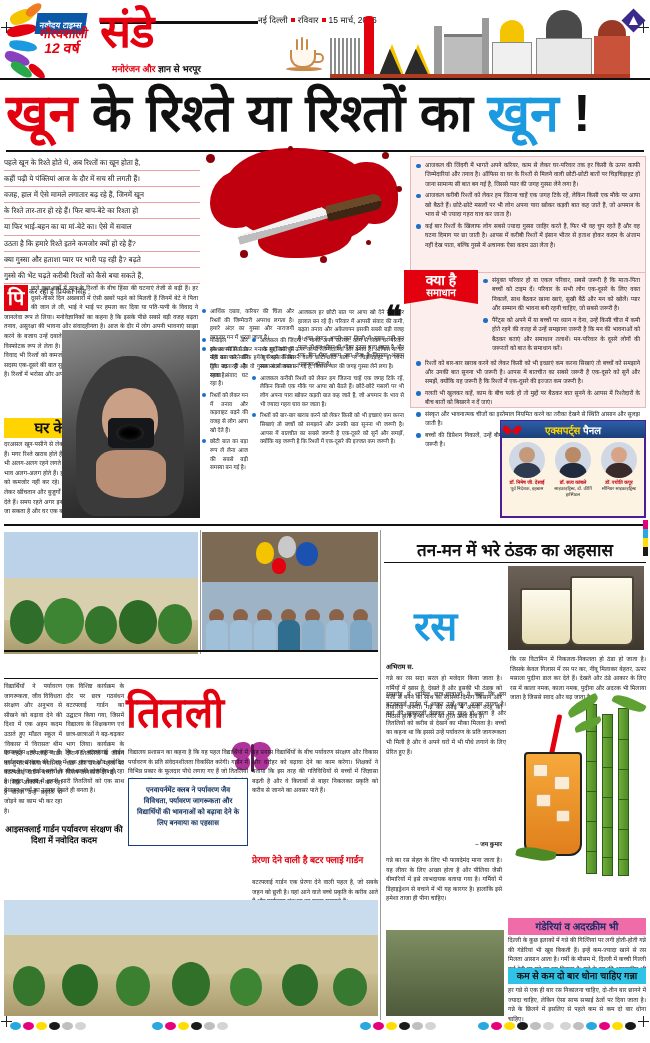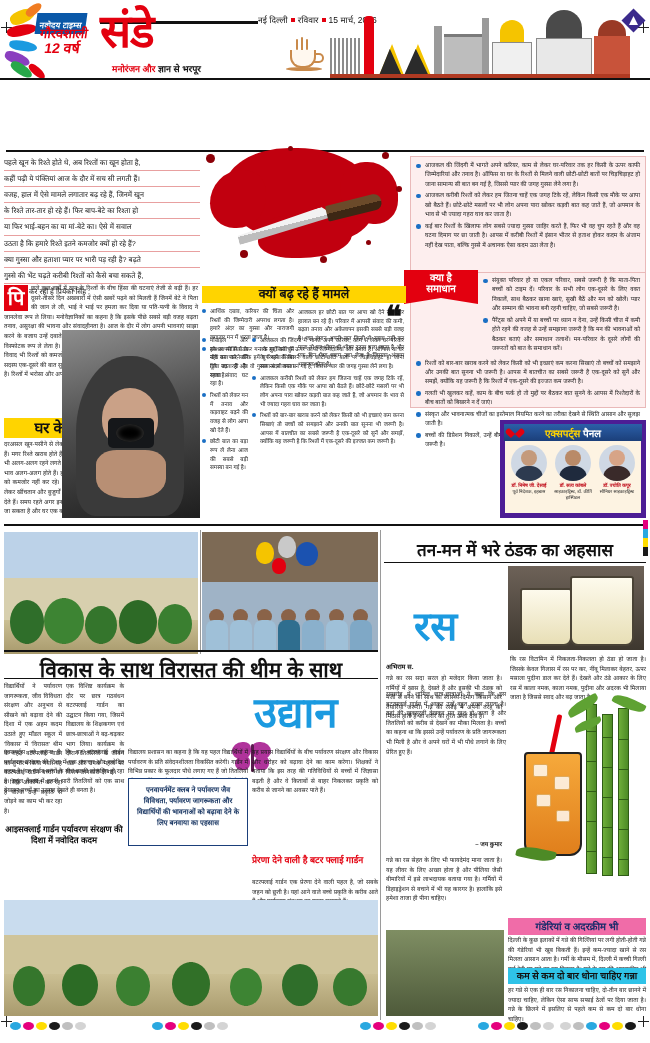--- a/index.html
+++ b/index.html
@@ -88,21 +88,21 @@
   .bullets li{ list-style:none; position:relative; padding-left:9px; margin-bottom:2px;
                font-size:5.9px; line-height:1.6; text-align:justify; color:#1a1a1a; }
   .bullets li:before{ content:""; position:absolute; left:0; top:2.5px; width:4.5px; height:4.5px;
                       border-radius:50%; background:#1b6fc4; }
 
   
   .sol-wrap{ position:absolute; left:404px; top:270px; width:74px; height:40px; }
   .sol-banner{ position:absolute; left:0; top:0; width:74px; height:34px; background:#e3000f;
                clip-path:polygon(0 0,100% 0,100% 100%,50% 82%,0 100%); }
   .sol-banner span{ display:block; color:#fff; font-weight:bold; text-align:center; line-height:1.05; }
-  .sol-banner .s1{ font-size:10px; padding-top:3px; }
+  .sol-banner .s1{ font-size:14px; padding-top:3px; }
   .sol-banner .s2{ font-size:10px; }
 
   .panel-sol{ position:absolute; left:410px; top:272px; width:236px; height:136px;
               background:#fdeeee; border:1px solid #e9b9b9; }
   .panel-sol .bullets{ padding:3px 5px 0 5px; }
   .panel-sol .indent{ padding-left:72px; }
 
   
   .panel-cases{ position:absolute; left:202px; top:286px; width:204px; height:128px; }
   .panel-cases .yhead{ height:17px; font-size:12.5px; line-height:17px; }
@@ -140,21 +140,21 @@
   .panel-list .col-a{ position:absolute; left:0; top:0; width:46px; }
   .panel-list .col-b{ position:absolute; left:50px; top:0; width:152px; }
   .bl{ list-style:none; }
   .bl li{ position:relative; padding-left:8px; margin-bottom:3px; font-size:5.6px;
           line-height:1.55; color:#1a1a1a; text-align:justify; }
   .bl li:before{ content:""; position:absolute; left:0; top:2px; width:4px; height:4px;
                  border-radius:50%; background:#1b6fc4; }
 
   
   .experts{ position:absolute; left:500px; top:420px; width:146px; height:98px;
-            background:#fdf3e2; border:5px solid #4c1d95; }
+            background:#fdf3e2; border:2px solid #4c1d95; }
   .exp-head{ position:relative; height:17px; background:linear-gradient(180deg,#2b5fa8,#1b3f7a);
              margin:-1px -1px 0; }
   .exp-head .t{ position:absolute; left:0; right:0; top:2px; text-align:center;
                 font-size:10px; font-weight:bold; color:#ffd400; }
   .exp-head .t b{ color:#fff; }
   .exp-head .heart{ position:absolute; left:6px; top:3px; width:11px; height:10px; }
   .exp-head .heart:before,.exp-head .heart:after{ content:""; position:absolute; width:6px; height:9px;
       background:#e3000f; border-radius:6px 6px 0 0; top:0; }
   .exp-head .heart:before{ left:0; transform:rotate(-45deg); transform-origin:50% 100%; }
   .exp-head .heart:after{ left:4px; transform:rotate(45deg); transform-origin:50% 100%; }
@@ -332,20 +332,21 @@
       <div class="b" style="left:268px;width:28px;height:16px;bottom:42px;background:#9a3a26;border-radius:14px 14px 0 0;"></div>
       <div class="b" style="left:0;bottom:0;width:300px;height:4px;background:#b03a22;"></div>
     </div>
 
     <div class="app-badge">
         <i></i>
       </div>
   </div>
   <div class="mh-base"></div>
 
+  <div class="headline"><span class="red">खून</span><span> के रिश्ते या रिश्तों का </span><span class="blue">खून</span><span> !</span></div>
   <div class="hbar" style="left:6px;top:150px;width:638px;height:2px;"></div>
 
   <div class="lead">
     <span>पहले खून के रिश्ते होते थे, अब रिश्तों का खून होता है,</span><i class="rule"></i>
     <span>कहीं पढ़ी ये पंक्तियां आज के दौर में सच सी लगती हैं।</span><i class="rule"></i>
     <span>वजह, हाल में ऐसे मामले लगातार बढ़ रहे हैं, जिनमें खून</span><i class="rule"></i>
     <span>के रिश्ते तार-तार हो रहे हैं। फिर बाप-बेटे का रिश्ता हो</span><i class="rule"></i>
     <span>या फिर भाई-बहन का या मां-बेटे का। ऐसे में सवाल</span><i class="rule"></i>
     <span>उठता है कि हमारे रिश्ते इतने कमजोर क्यों हो रहे हैं?</span><i class="rule"></i>
     <span>क्या गुस्सा और हताशा प्यार पर भारी पड़ रही है? बढ़ते</span><i class="rule"></i>
@@ -392,21 +393,20 @@
     </ul>
   </div>
   <div class="sol-wrap">
     <div class="sol-banner">
       <span class="s1">क्या है</span>
       <span class="s2">समाधान</span>
     </div>
   </div>
 
   <div class="panel-cases">
-    <div class="yhead">क्यों बढ़ रहे हैं मामले</div>
     <div class="cases-left">
       <ul class="bl">
         <li>आर्थिक दबाव, करियर की चिंता और रिश्तों की जिम्मेदारी अपराध लगता है। हमारे अंदर का गुस्सा और नाराजगी लगातार मन में भरता जाता है।</li>
         <li>हम आपस में बैठकर मन के मुद्दों को चुनें नहीं कर पाते, बल्कि हमें चुप रहना सिखा दिया जाता है और वो गुस्सा अंदर जमता रहता है।</li>
       </ul>
     </div>
     <div class="quote-mark">❝</div>
     <div class="quote-box">आजकल हर छोटी बात पर आपा खो देने से गंभीर हालात बन रहे हैं। परिवार में आपसी संवाद की कमी, बढ़ता तनाव और अकेलापन इसकी सबसे बड़ी वजह है। जब इंसान अपनी बात किसी से साझा नहीं कर पाता तो वह भीतर ही भीतर टूटता चला जाता है और एक दिन ऐसा कदम उठा लेता है जिसका अंजाम भयानक होता है।</div>
   </div>
 
@@ -595,25 +595,24 @@
   </div>
   <div class="tiny pink-body">दिल्ली के कुछ इलाकों में गन्ने की गिल्लियां पर लगी होती-होती गन्ने की गंडेरियां भी खूब बिकती हैं। इन्हें कम-ज्यादा खाने से रस मिलता आसान आता है। गर्मी के मौसम में, दिल्ली में कच्ची गिल्ली कई रेड़ी पर गन्ने का रस बिकता है। गन्ने के रस की आइसक्रीम भी बनाई जाती है।</div>
   <div class="banner-cyan">
     <span>कम से कम दो बार धोना चाहिए गन्ना</span>
   </div>
   <div class="tiny cyan-body">हर गन्ने से एक ही बार रस निकालना चाहिए, दो-तीन बार छानने में ज्यादा चाहिए, लेकिन ऐसा साफ सफाई ठेलों पर दिया जाता है। गन्ने के छिलने में इसलिए से पहले कम से कम दो बार धोना चाहिए।</div>
   <div class="leaf-photo"></div>
   <div class="tiny ras-colA">गन्ने का रस सेहत के लिए भी फायदेमंद माना जाता है। यह लीवर के लिए अच्छा होता है और पीलिया जैसी बीमारियों में इसे लाभदायक बताया गया है। गर्मियों में डिहाइड्रेशन से बचाने में भी यह कारगर है। हालांकि इसे हमेशा ताजा ही पीना चाहिए।</div>
 
   <div class="hbar" style="left:4px;top:650px;width:374px;height:2px;"></div>
-  <div class="vikas-head">विकास के साथ विरासत की थीम के साथ</div>
   <div class="hbar" style="left:4px;top:678px;width:374px;height:1px;"></div>
 
   <div class="titli">
-    <span class="t2">उद्यान</span>
+    <span class="t1">तितली</span>
   </div>
   <div class="butterfly">
     <i class="w" style="left:0;top:0;"></i>
     <i class="w" style="left:20px;top:0;border-radius:40% 60% 50% 50%"></i>
     <i class="w" style="left:3px;top:14px;width:15px;height:14px;"></i>
     <i class="w" style="left:22px;top:14px;width:15px;height:14px;"></i>
     <i style="position:absolute;left:19px;top:2px;width:3px;height:28px;background:#5a1b4e;border-radius:2px;"></i>
   </div>
 
   <div class="tiny vik-col1">विद्यार्थियों ने पर्यावरण जागरूकता, जीव विविधता संरक्षण और अनुभव से सीखने को बढ़ावा देने की दिशा में एक अहम कदम उठाते हुए मॉडल स्कूल में 'विकास' में 'विरासत' थीम के तहत बटरफ्लाई गार्डन का शुभारंभ किया गया। यह बटरफ्लाई गार्डन बच्चों को न सिर्फ आकर्षित कर रहा है बल्कि उन्हें प्रकृति से जोड़ने का काम भी कर रहा है।</div>

